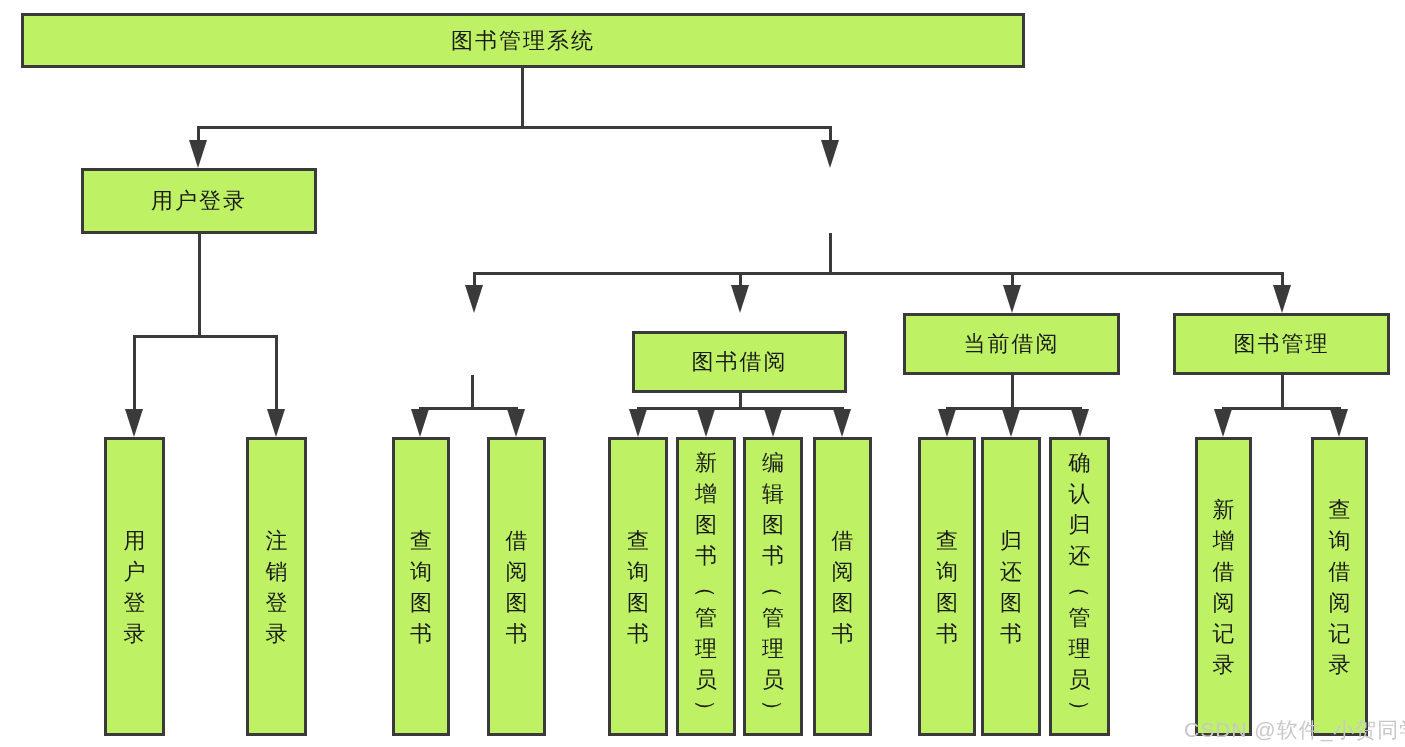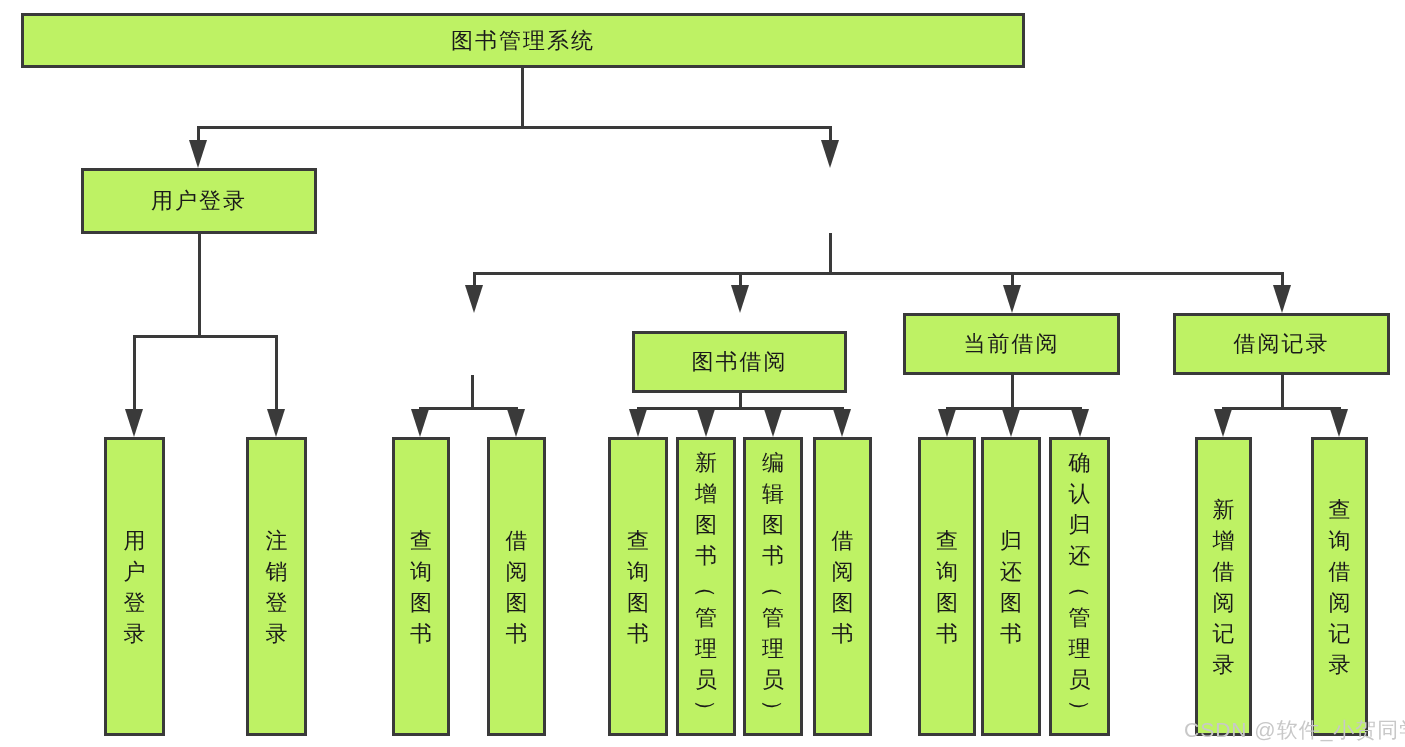--- a/index.html
+++ b/index.html
@@ -89,21 +89,21 @@
       <div class="line" style="left: 1337.5px; top: 408px; width: 3px; height: 7px;"></div>
       <div class="arrow" style="left: 1330px; top: 409px;"></div>
     </div>
 
   <div class="box hbox" style="left:21px;top:13px;width:1004px;height:55px">图书管理系统</div>
 
   <div class="box hbox" style="left:81px;top:168px;width:236px;height:66px">用户登录</div>
 
   <div class="box hbox" style="left:632px;top:331px;width:215px;height:62px">图书借阅</div>
   <div class="box hbox" style="left:903px;top:313px;width:217px;height:62px">当前借阅</div>
-  <div class="box hbox" style="left:1173px;top:313px;width:217px;height:62px">借阅记录</div>
+  <div class="box hbox" style="left:1173px;top:313px;width:217px;height:62px">图书管理</div>
 
   <div class="box vbox" style="left:104px;top:437px;width:61px;height:299px">
     <div class="vtext">
         <span class="vchar">用</span>
         <span class="vchar">户</span>
         <span class="vchar">登</span>
         <span class="vchar">录</span>
       </div>
   </div>
   <div class="box vbox" style="left:246px;top:437px;width:61px;height:299px">

